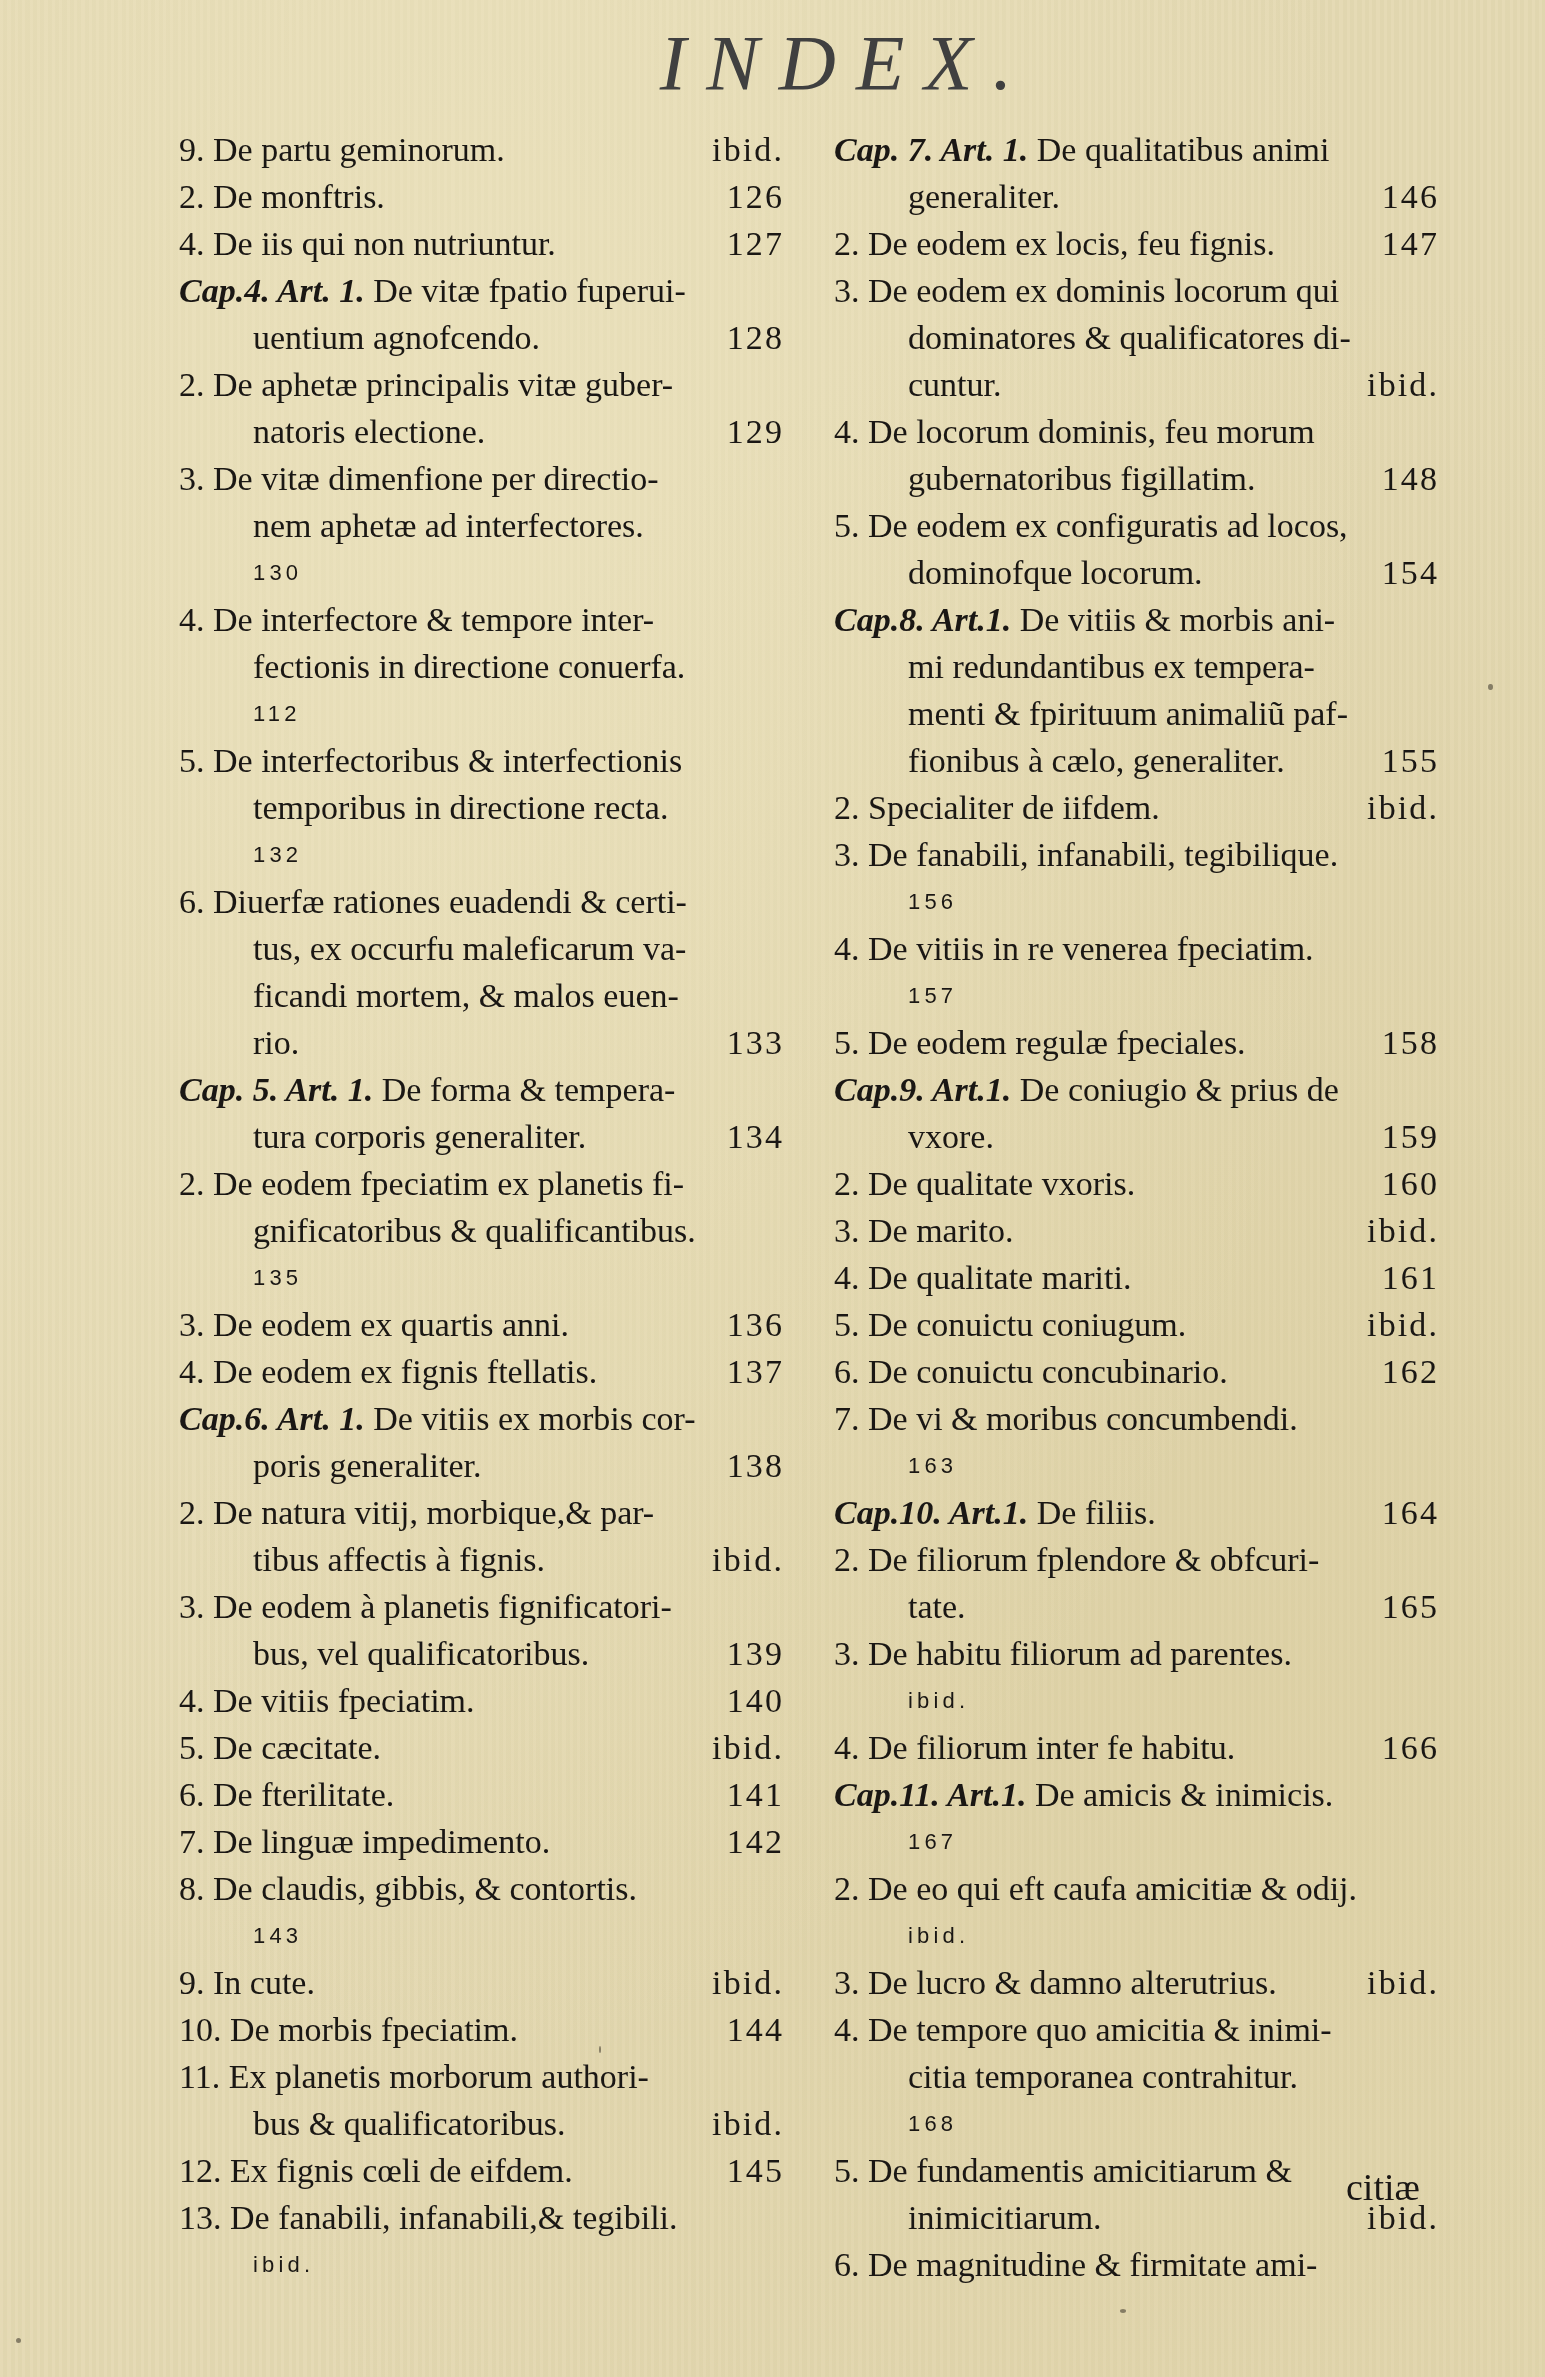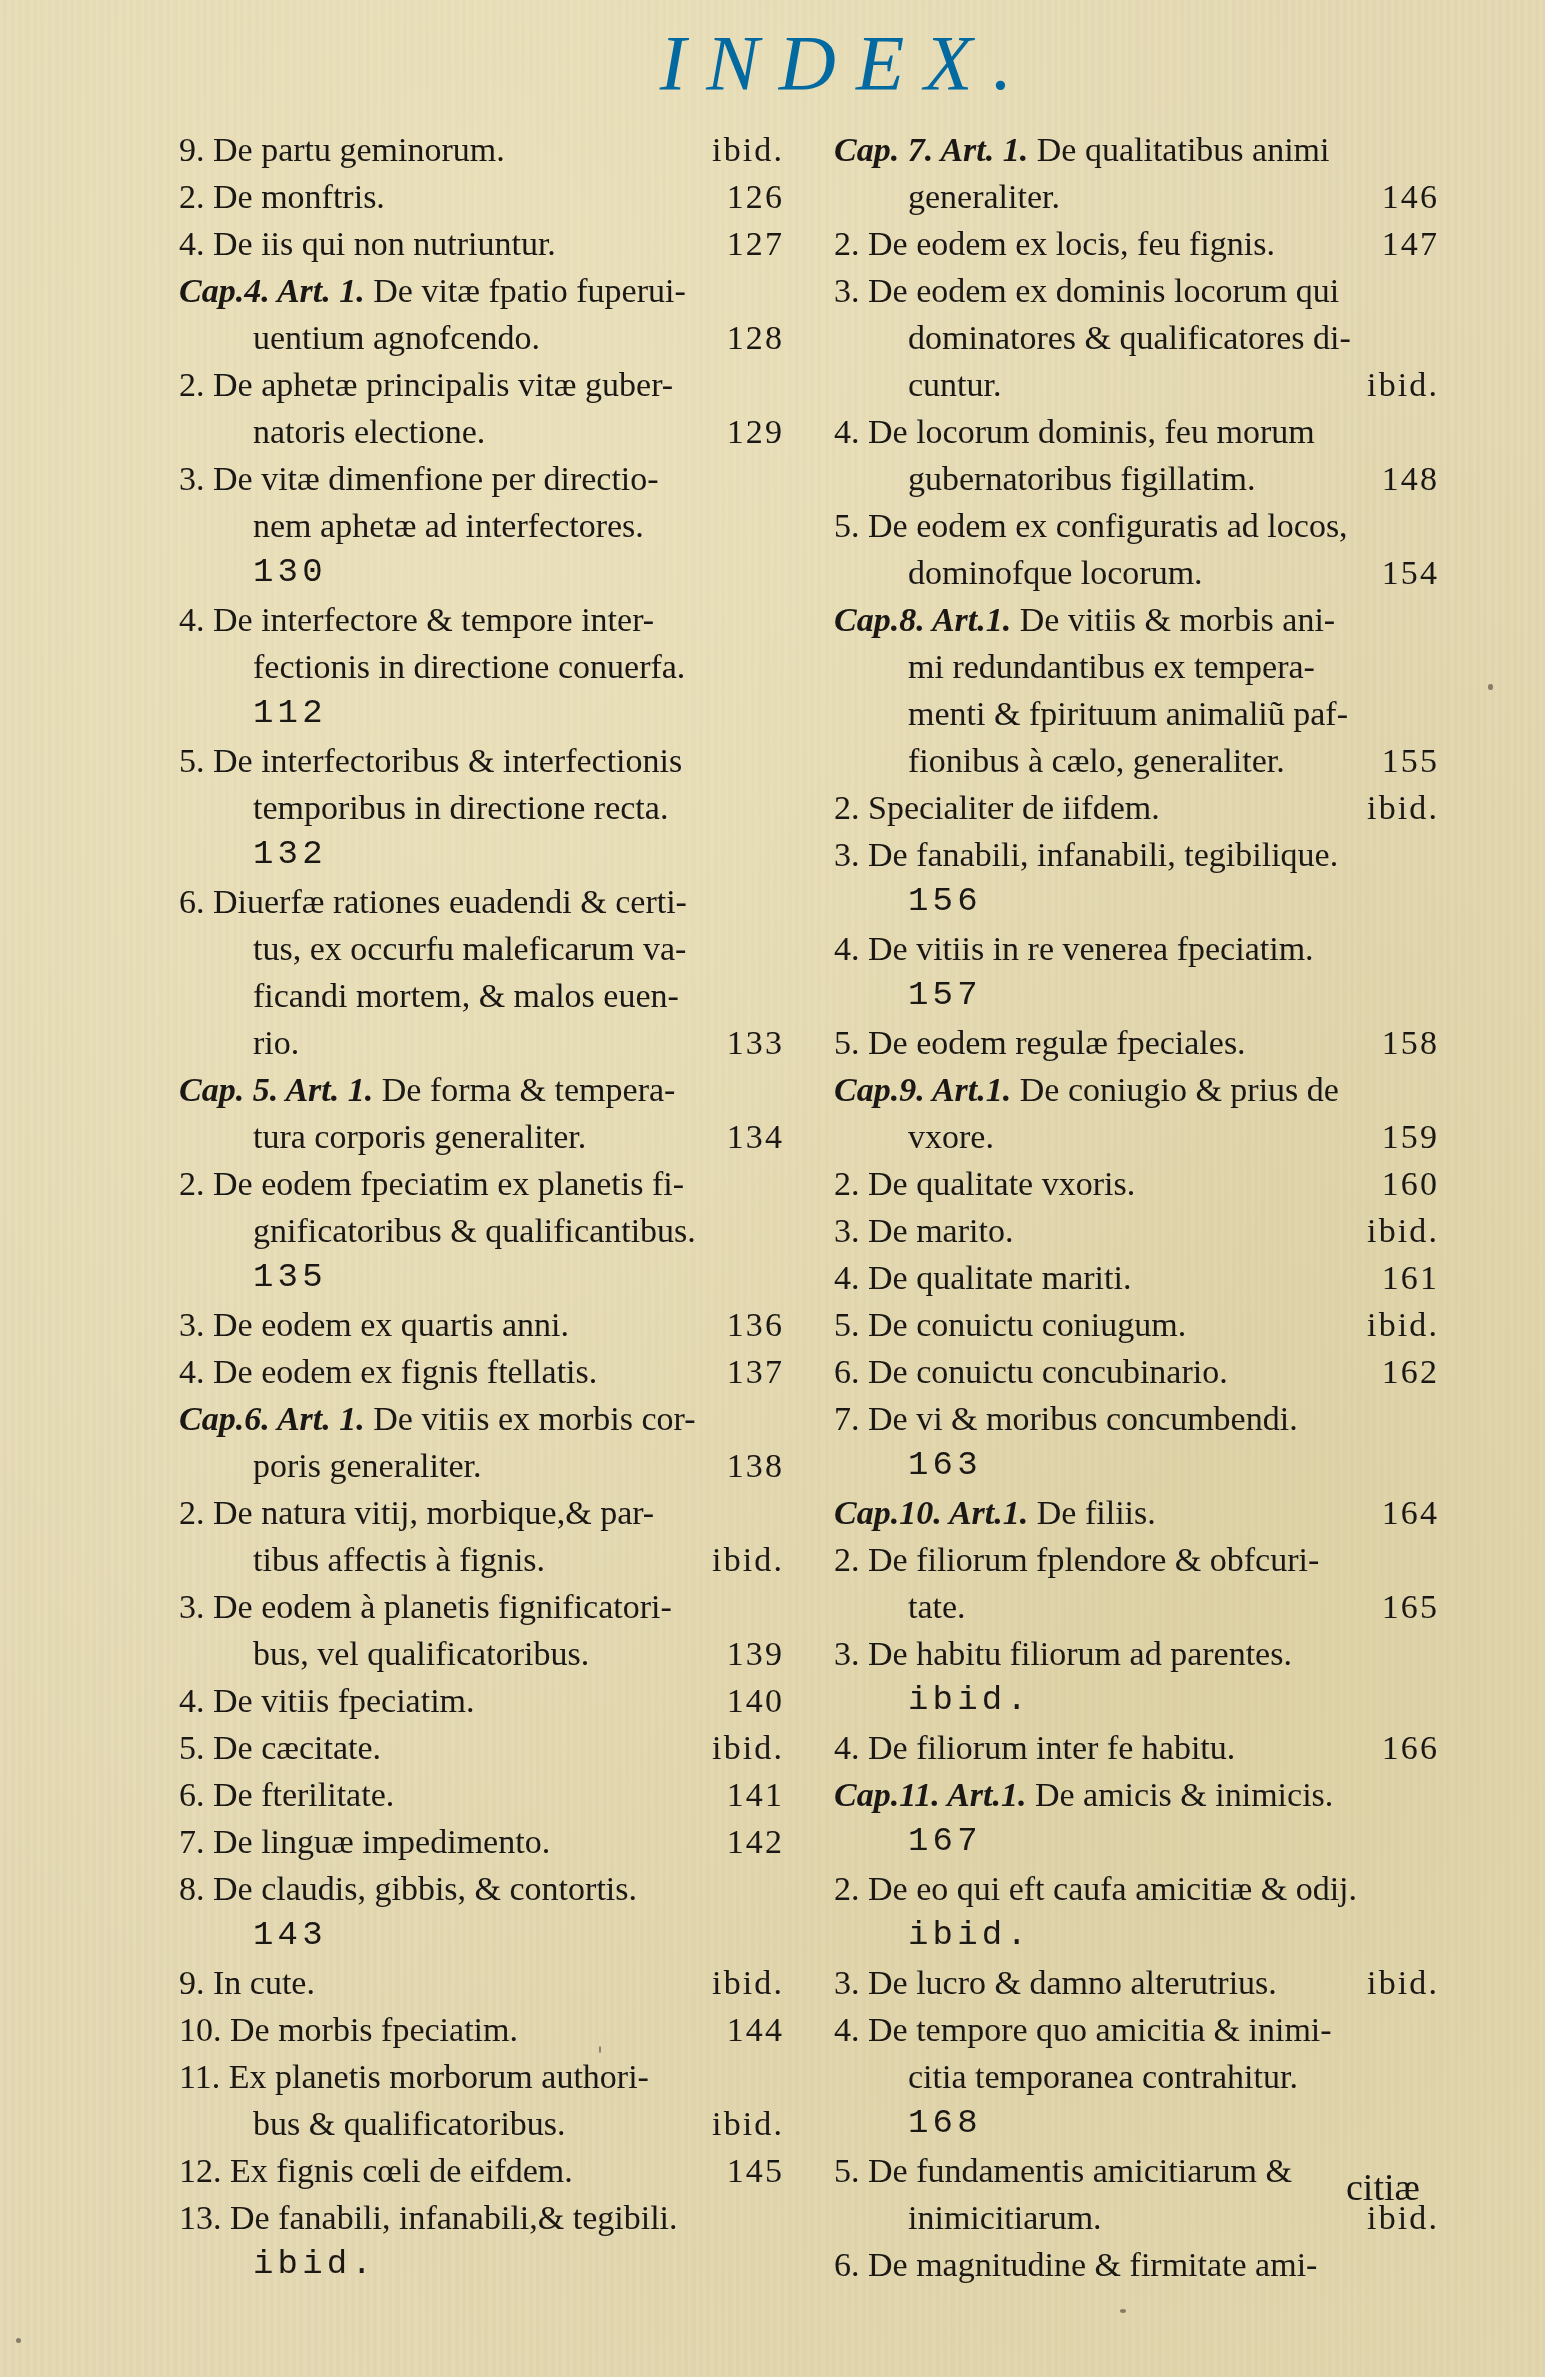--- a/index.html
+++ b/index.html
@@ -20,21 +20,21 @@
     position: absolute;
     top: 21px;
     left: 0;
     width: 1545px;
     text-align: center;
     font-family: "Liberation Serif", serif;
     font-style: italic;
     font-size: 79px;
     letter-spacing: 20px;
     line-height: 84px;
-    color: #0369a1;
+    color: #404040;
     padding-left: 147px;
     box-sizing: border-box;
   }
   .column {
     position: absolute;
     top: 126px;
     width: 605px;
   }
   #col-left { left: 179px; }
   #col-right { left: 834px; }
@@ -45,22 +45,22 @@
     align-items: baseline;
     font-family: "Liberation Serif", serif;
     font-size: 34px;
     line-height: 47px;
     white-space: nowrap;
   }
   .line .txt { flex: 0 1 auto; }
   .line.cont { padding-left: 74px; }
   .line .pg { flex: 0 0 auto; text-align: right; letter-spacing: 2.1px; }
   .pgline {
-    font-family: Liberation Mono, monospace;
-    font-size: 34px;
+    font-family: Liberation Sans, sans-serif;
+    font-size: 22px;
     line-height: 47px;
     padding-left: 74px;
     letter-spacing: 4.2px;
   }
   .cap { font-style: italic; font-weight: bold; }
   .speck {
     position: absolute;
     background: #3a342a;
     border-radius: 50%;
     opacity: 0.55;

